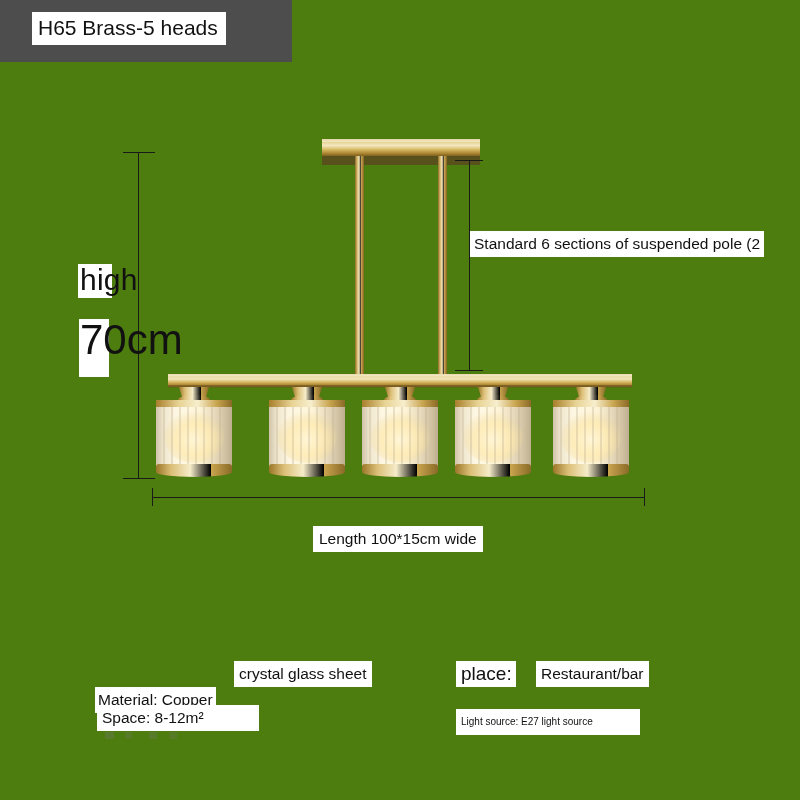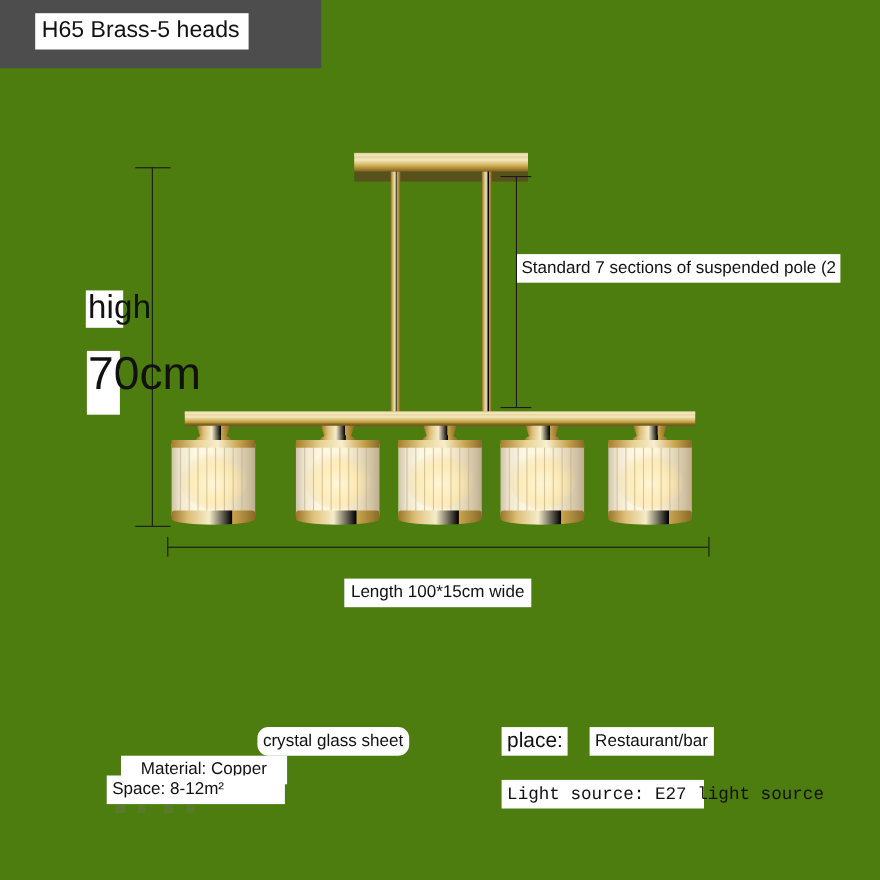--- a/index.html
+++ b/index.html
@@ -295,30 +295,30 @@
 
   <div id="label-high">
     <span class="bg"></span>
     <span class="txt">high</span>
   </div>
   <div id="label-70cm">
     <span class="bg"></span>
     <span class="txt">70cm</span>
   </div>
 
-  <div class="chip" style="left:470px; top:231px; padding:3px 4px; font-size:15.5px; line-height:20px;">Standard 7 sections of suspended pole (2</div>
+  <div class="chip" style="left:470px; top:231px; padding:3px 4px; font-size:15.5px; line-height:20px;">Standard 6 sections of suspended pole (2</div>
 
   <div class="chip" style="left:313px; top:526px; padding:3px 6px; font-size:15.5px; line-height:20px;">Length 100*15cm wide</div>
 
-  <div class="chip" style="left:95px; top:687px; padding:3px 18px; font-size:15.5px; line-height:20px;margin-left:15px;">Material: Copper</div>
-  <div class="chip" style="left:234px; top:661px; padding:3px 5px; font-size:15.5px; line-height:20px;border-radius:10px;">crystal glass sheet</div>
+  <div class="chip" style="left:95px; top:687px; padding:3px 3px; font-size:15.5px; line-height:20px;">Material: Copper</div>
+  <div class="chip" style="left:234px; top:661px; padding:3px 5px; font-size:15.5px; line-height:20px;">crystal glass sheet</div>
 
   <div class="chip" style="left:97px; top:705px; padding:3px 5px; width:152px; font-size:15.5px; line-height:20px;">Space: 8-12m²</div>
 
   <div style="position:absolute; left:105px; top:732px; width:96px; height:7px;
               background:linear-gradient(to right,rgba(120,120,120,.30) 0 9px,rgba(0,0,0,0) 9px 20px,rgba(120,120,120,.22) 20px 27px,rgba(0,0,0,0) 27px 44px,rgba(120,120,120,.26) 44px 52px,rgba(0,0,0,0) 52px 64px,rgba(120,120,120,.20) 64px 72px,rgba(0,0,0,0) 72px 96px);"></div>
 
   <div class="chip" style="left:456px; top:661px; padding:3px 5px; width:50px; font-size:19px; line-height:20px;">place:</div>
   <div class="chip" style="left:536px; top:661px; padding:3px 5px; font-size:15.5px; line-height:20px;">Restaurant/bar</div>
 
-  <div class="chip" style="left:456px; top:709px; padding:3px 5px; width:174px; font-size:16px; line-height:20px; background:#ffffff;font-family:Liberation Mono, monospace;">Light source: E27 light source</div>
+  <div class="chip" style="left:456px; top:709px; padding:3px 5px; width:174px; font-size:10px; line-height:20px; background:#ffffff;">Light source: E27 light source</div>
 
 </div>
 
 </body></html>

